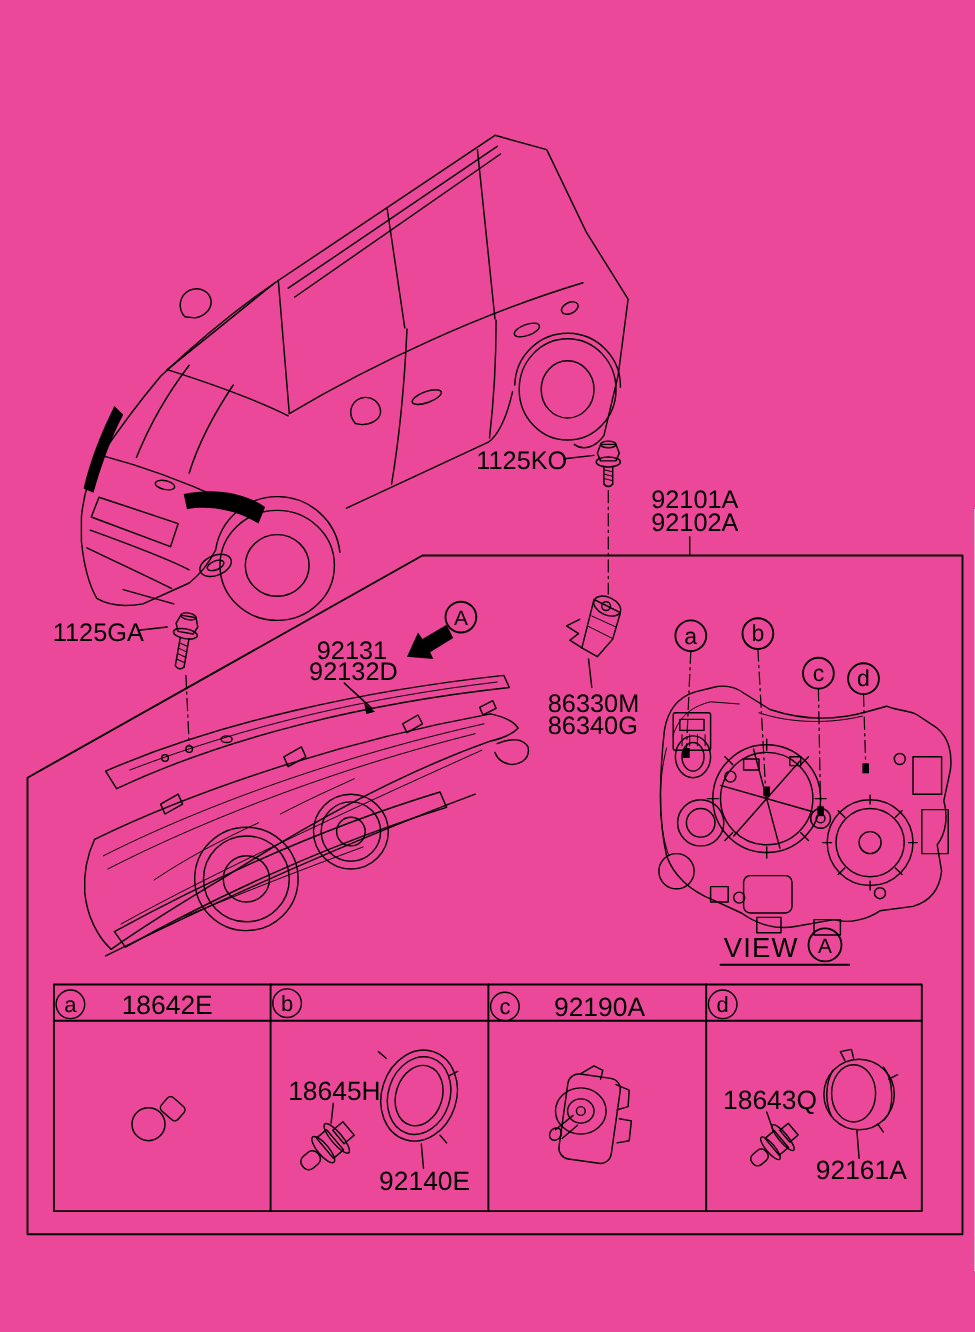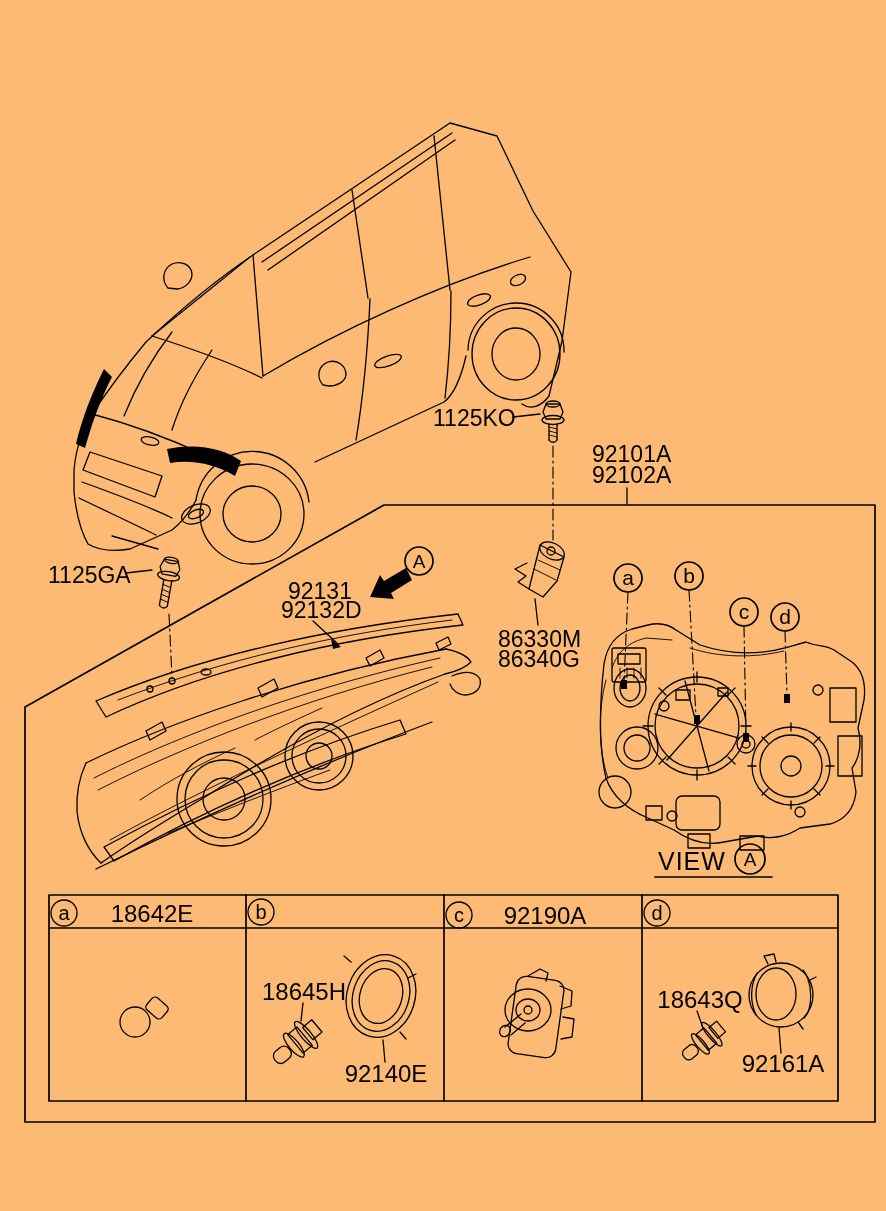--- a/index.html
+++ b/index.html
@@ -1,16 +1,16 @@
 <!DOCTYPE html>
 <html><head>
 <meta charset="utf-8">
 <style>
   html,body{margin:0;padding:0;background:#ffffff;}
-  .stage{position:relative;width:886px;height:1211px;background:#fdba74;overflow:hidden;}
+  .stage{position:relative;width:886px;height:1211px;background:#ec4899;overflow:hidden;}
   svg{position:absolute;left:0;top:0;}
   svg *{vector-effect:none;}
   path,rect,circle,ellipse,line,polyline,polygon{fill:none;stroke:#000;stroke-width:1.3;stroke-linecap:round;stroke-linejoin:round;}
   .fillb{fill:#000;stroke:none;}
   .thick{stroke-width:1.7;}
   .thin{stroke-width:0.9;}
   .dd{stroke-dasharray:11 4 2 4;stroke-width:1.1;}
   text{font-family:"Liberation Sans","DejaVu Sans",sans-serif;fill:#000;stroke:none;}
   .lbl{font-size:23px;}
   .tbl{font-size:24px;text-anchor:middle;}

